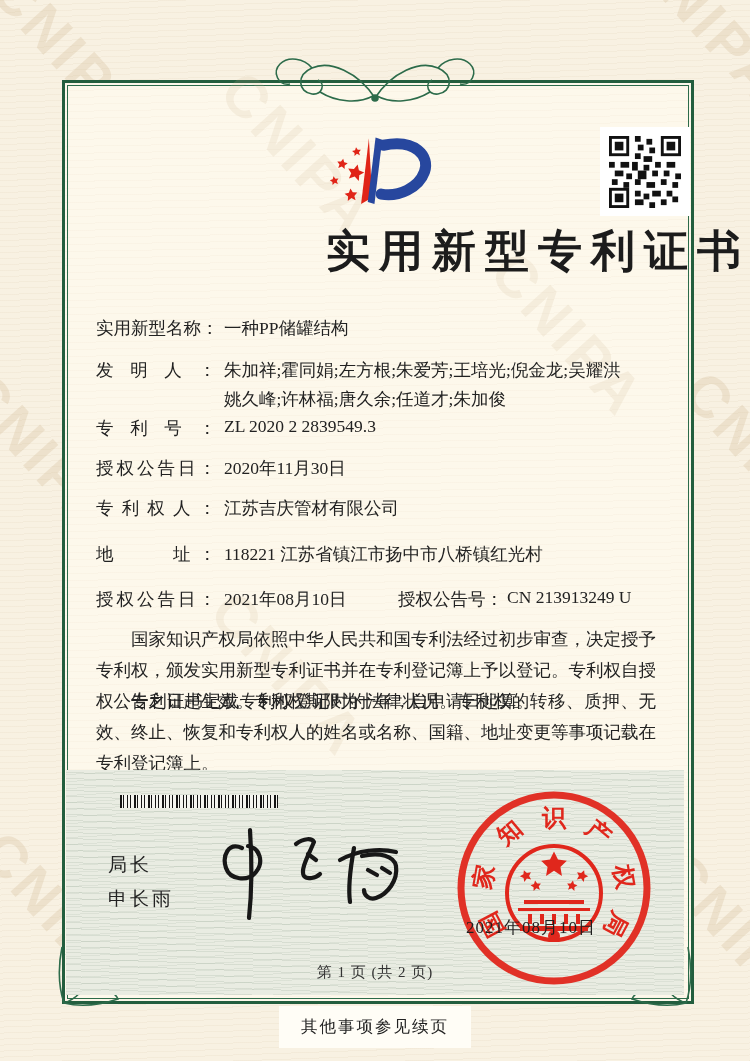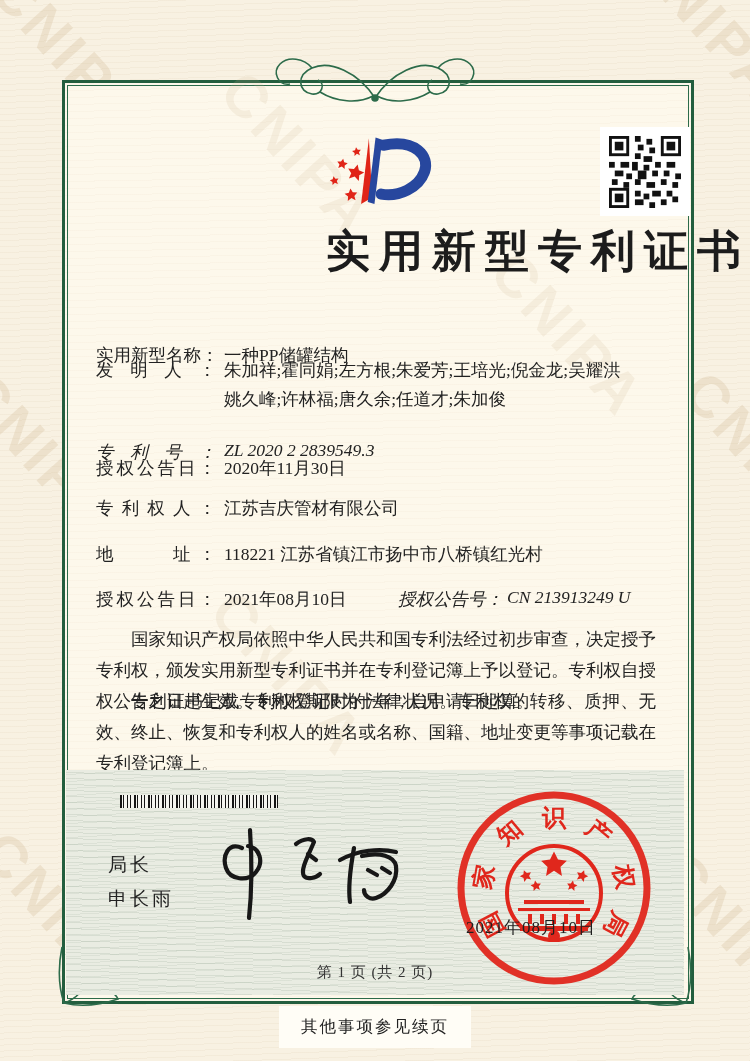--- a/index.html
+++ b/index.html
@@ -161,49 +161,49 @@
       <path d="M62,3 L55,62 L65,56 Z"></path>
     </g>
     <g fill="#27479e">
       <path d="M68,2 L74,4 L67,62 L61,60 Z"></path>
     </g>
     <path d="M75,9 C104,3 117,19 112,33 C107,47 89,56 73,53" fill="none" stroke="#27479e" stroke-width="10" stroke-linecap="round"></path>
   </svg>
 
   <div class="title">实用新型专利证书</div>
 
-  <div class="row" style="top:316px;margin-top:27px;">
+  <div class="row" style="top:316px;">
     <span class="lbl">实用新型名称：</span><span class="val">一种PP储罐结构</span>
   </div>
 
   <div class="row" style="top:358px;">
     <span class="lbl">发明人：</span><span class="val">朱加祥;霍同娟;左方根;朱爱芳;王培光;倪金龙;吴耀洪</span>
     <span class="val2">姚久峰;许林福;唐久余;任道才;朱加俊</span>
   </div>
 
-  <div class="row" style="top:440px;font-style:italic;">
+  <div class="row" style="top:416px;">
     <span class="lbl">专利号：</span><span class="val">ZL 2020 2 2839549.3</span>
   </div>
 
   <div class="row" style="top:456px;">
     <span class="lbl">授权公告日：</span><span class="val">2020年11月30日</span>
   </div>
 
   <div class="row" style="top:496px;">
     <span class="lbl">专利权人：</span><span class="val">江苏吉庆管材有限公司</span>
   </div>
 
   <div class="row" style="top:542px;">
     <span class="lbl">地　　址：</span><span class="val">118221 江苏省镇江市扬中市八桥镇红光村</span>
   </div>
 
   <div class="row" style="top:587px;">
     <span class="lbl">授权公告日：</span><span class="val">2021年08月10日</span>
   </div>
-  <div class="row" style="top:587px;left:398px;font-style:italic;">
+  <div class="row" style="top:587px;left:398px;">
     <span class="lbl natural" style="width:auto;">授权公告号：</span><span class="val" style="margin-left:4px;">CN 213913249 U</span>
   </div>
 
   <p class="para" style="top:606px;">国家知识产权局依照中华人民共和国专利法经过初步审查，决定授予专利权，颁发实用新型专利证书并在专利登记簿上予以登记。专利权自授权公告之日起生效。专利权期限为十年，自申请日起算。</p>
   <p class="para" style="top:668px;">专利证书记载专利权登记时的法律状况。专利权的转移、质押、无效、终止、恢复和专利权人的姓名或名称、国籍、地址变更等事项记载在专利登记簿上。</p>
 
   <div class="green-band"></div>
 
   <div class="barcode"></div>
 

